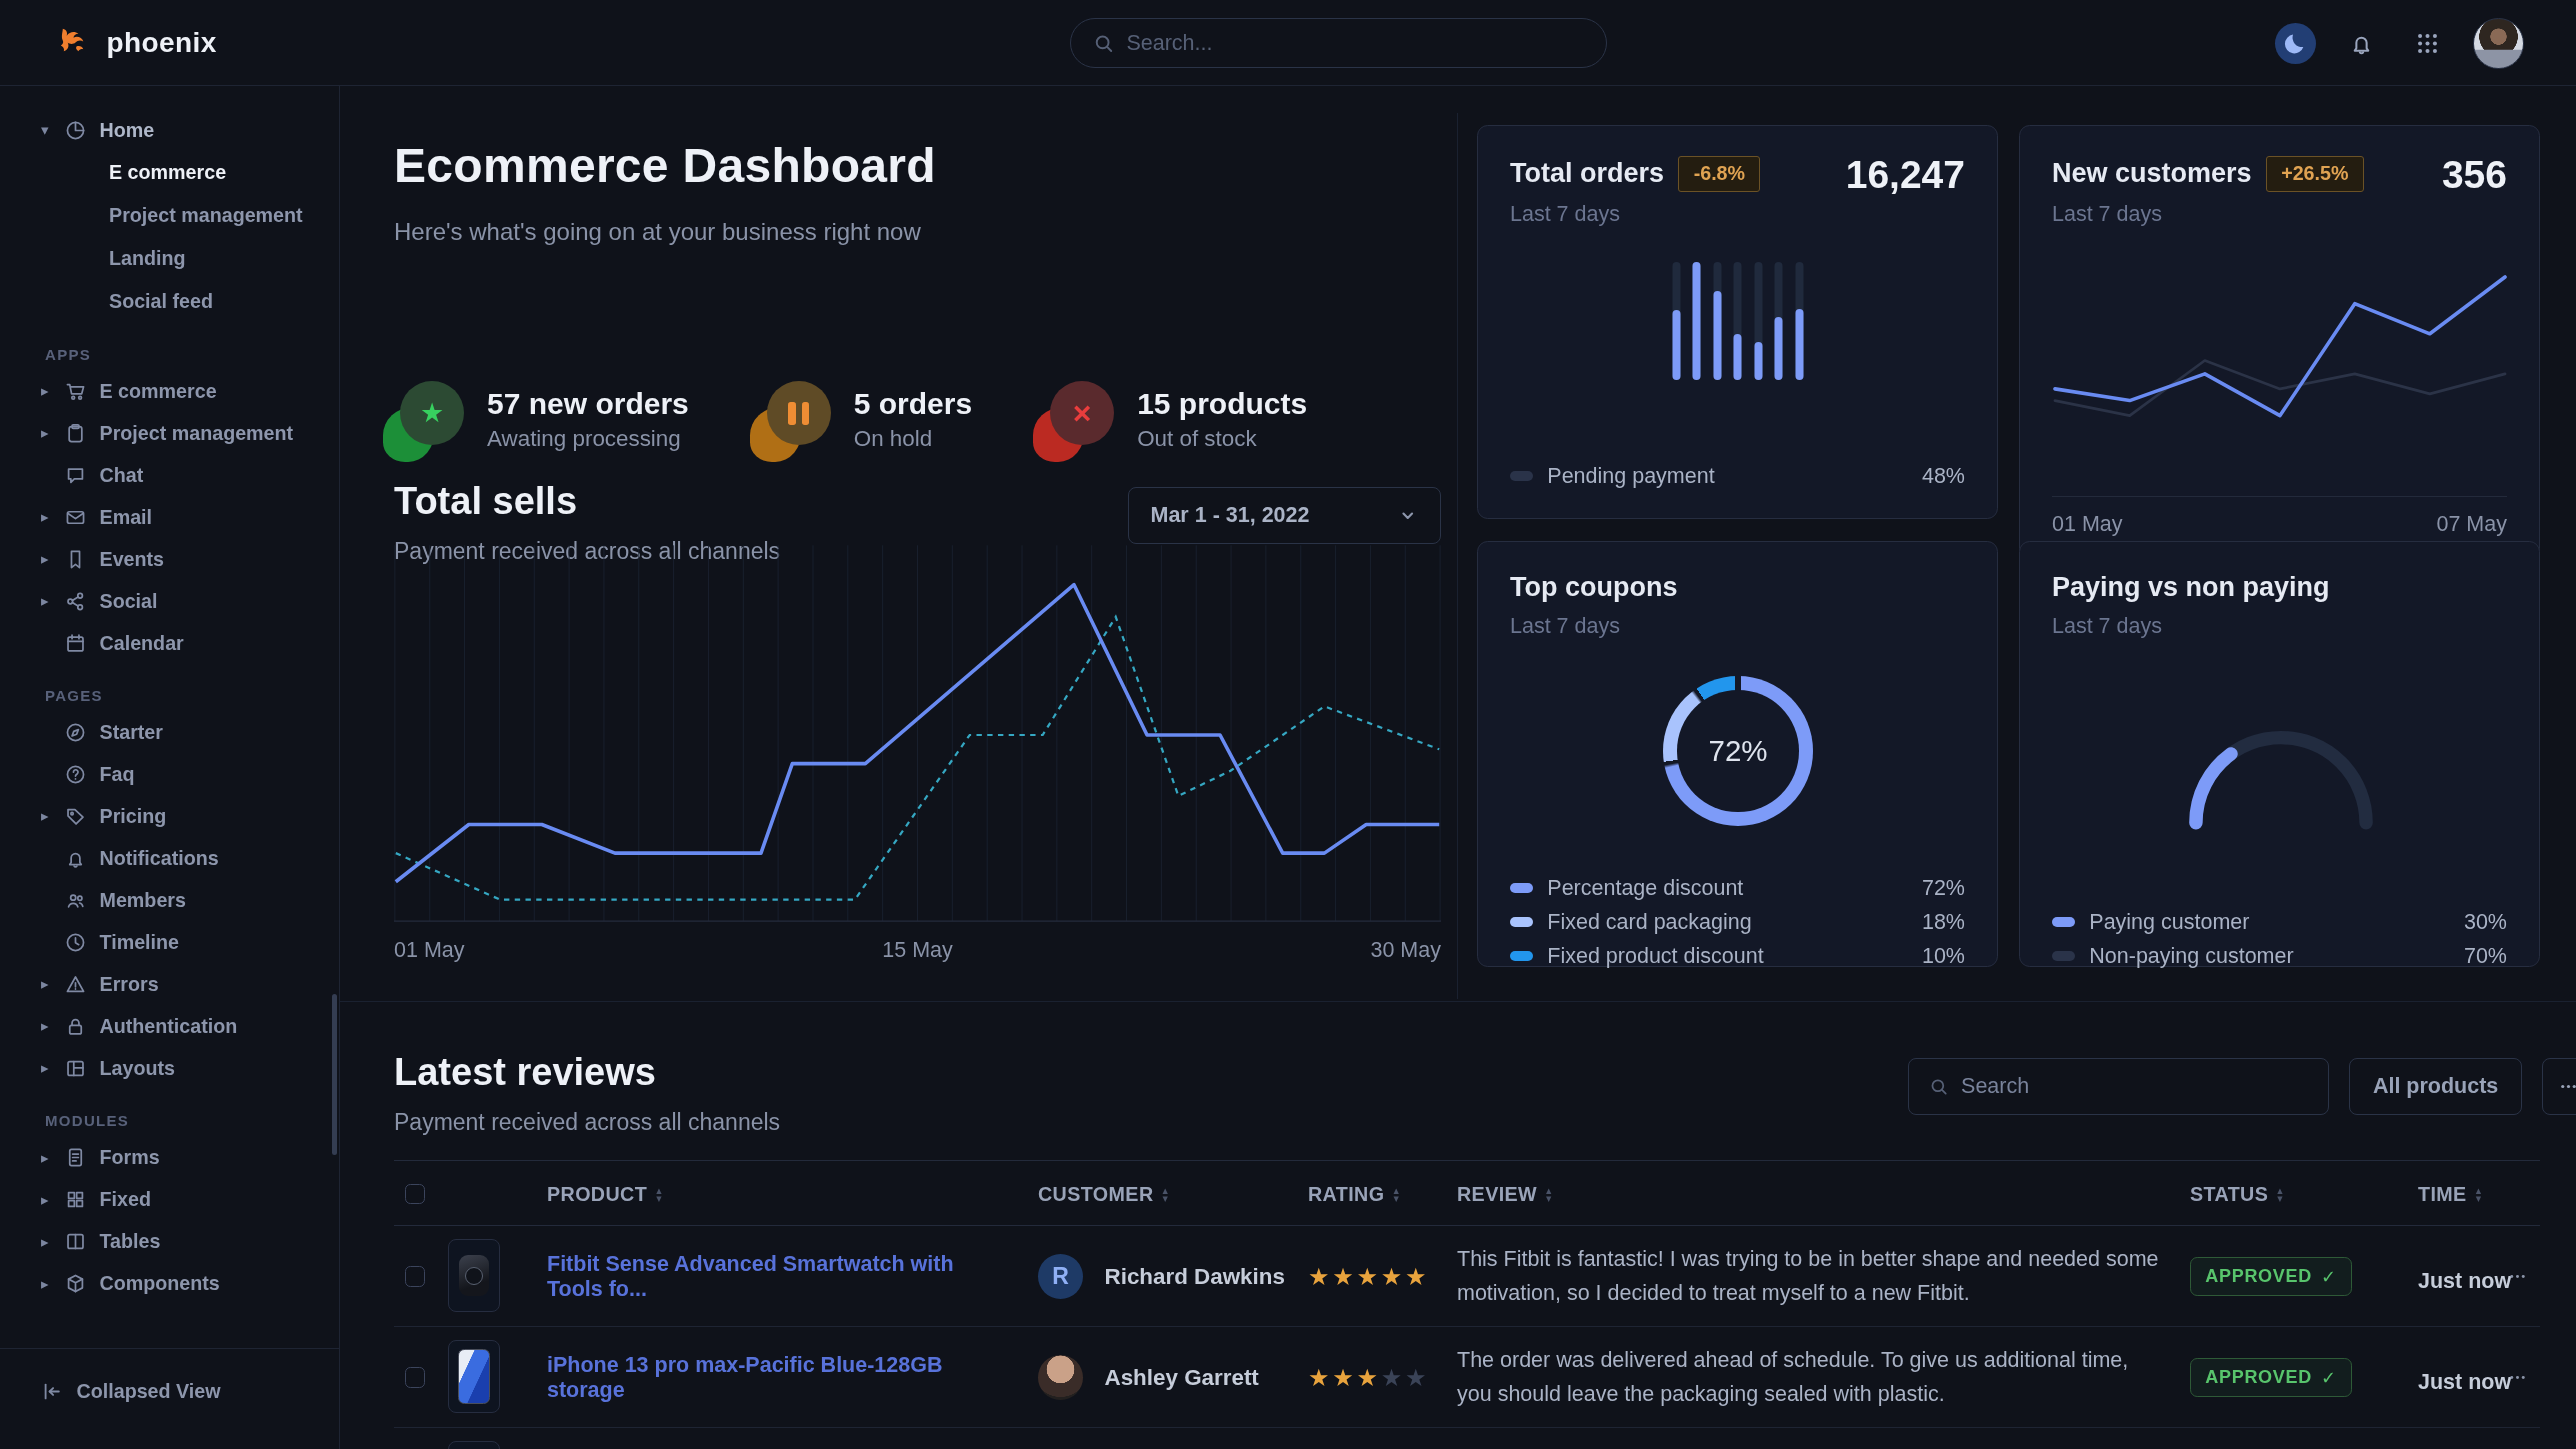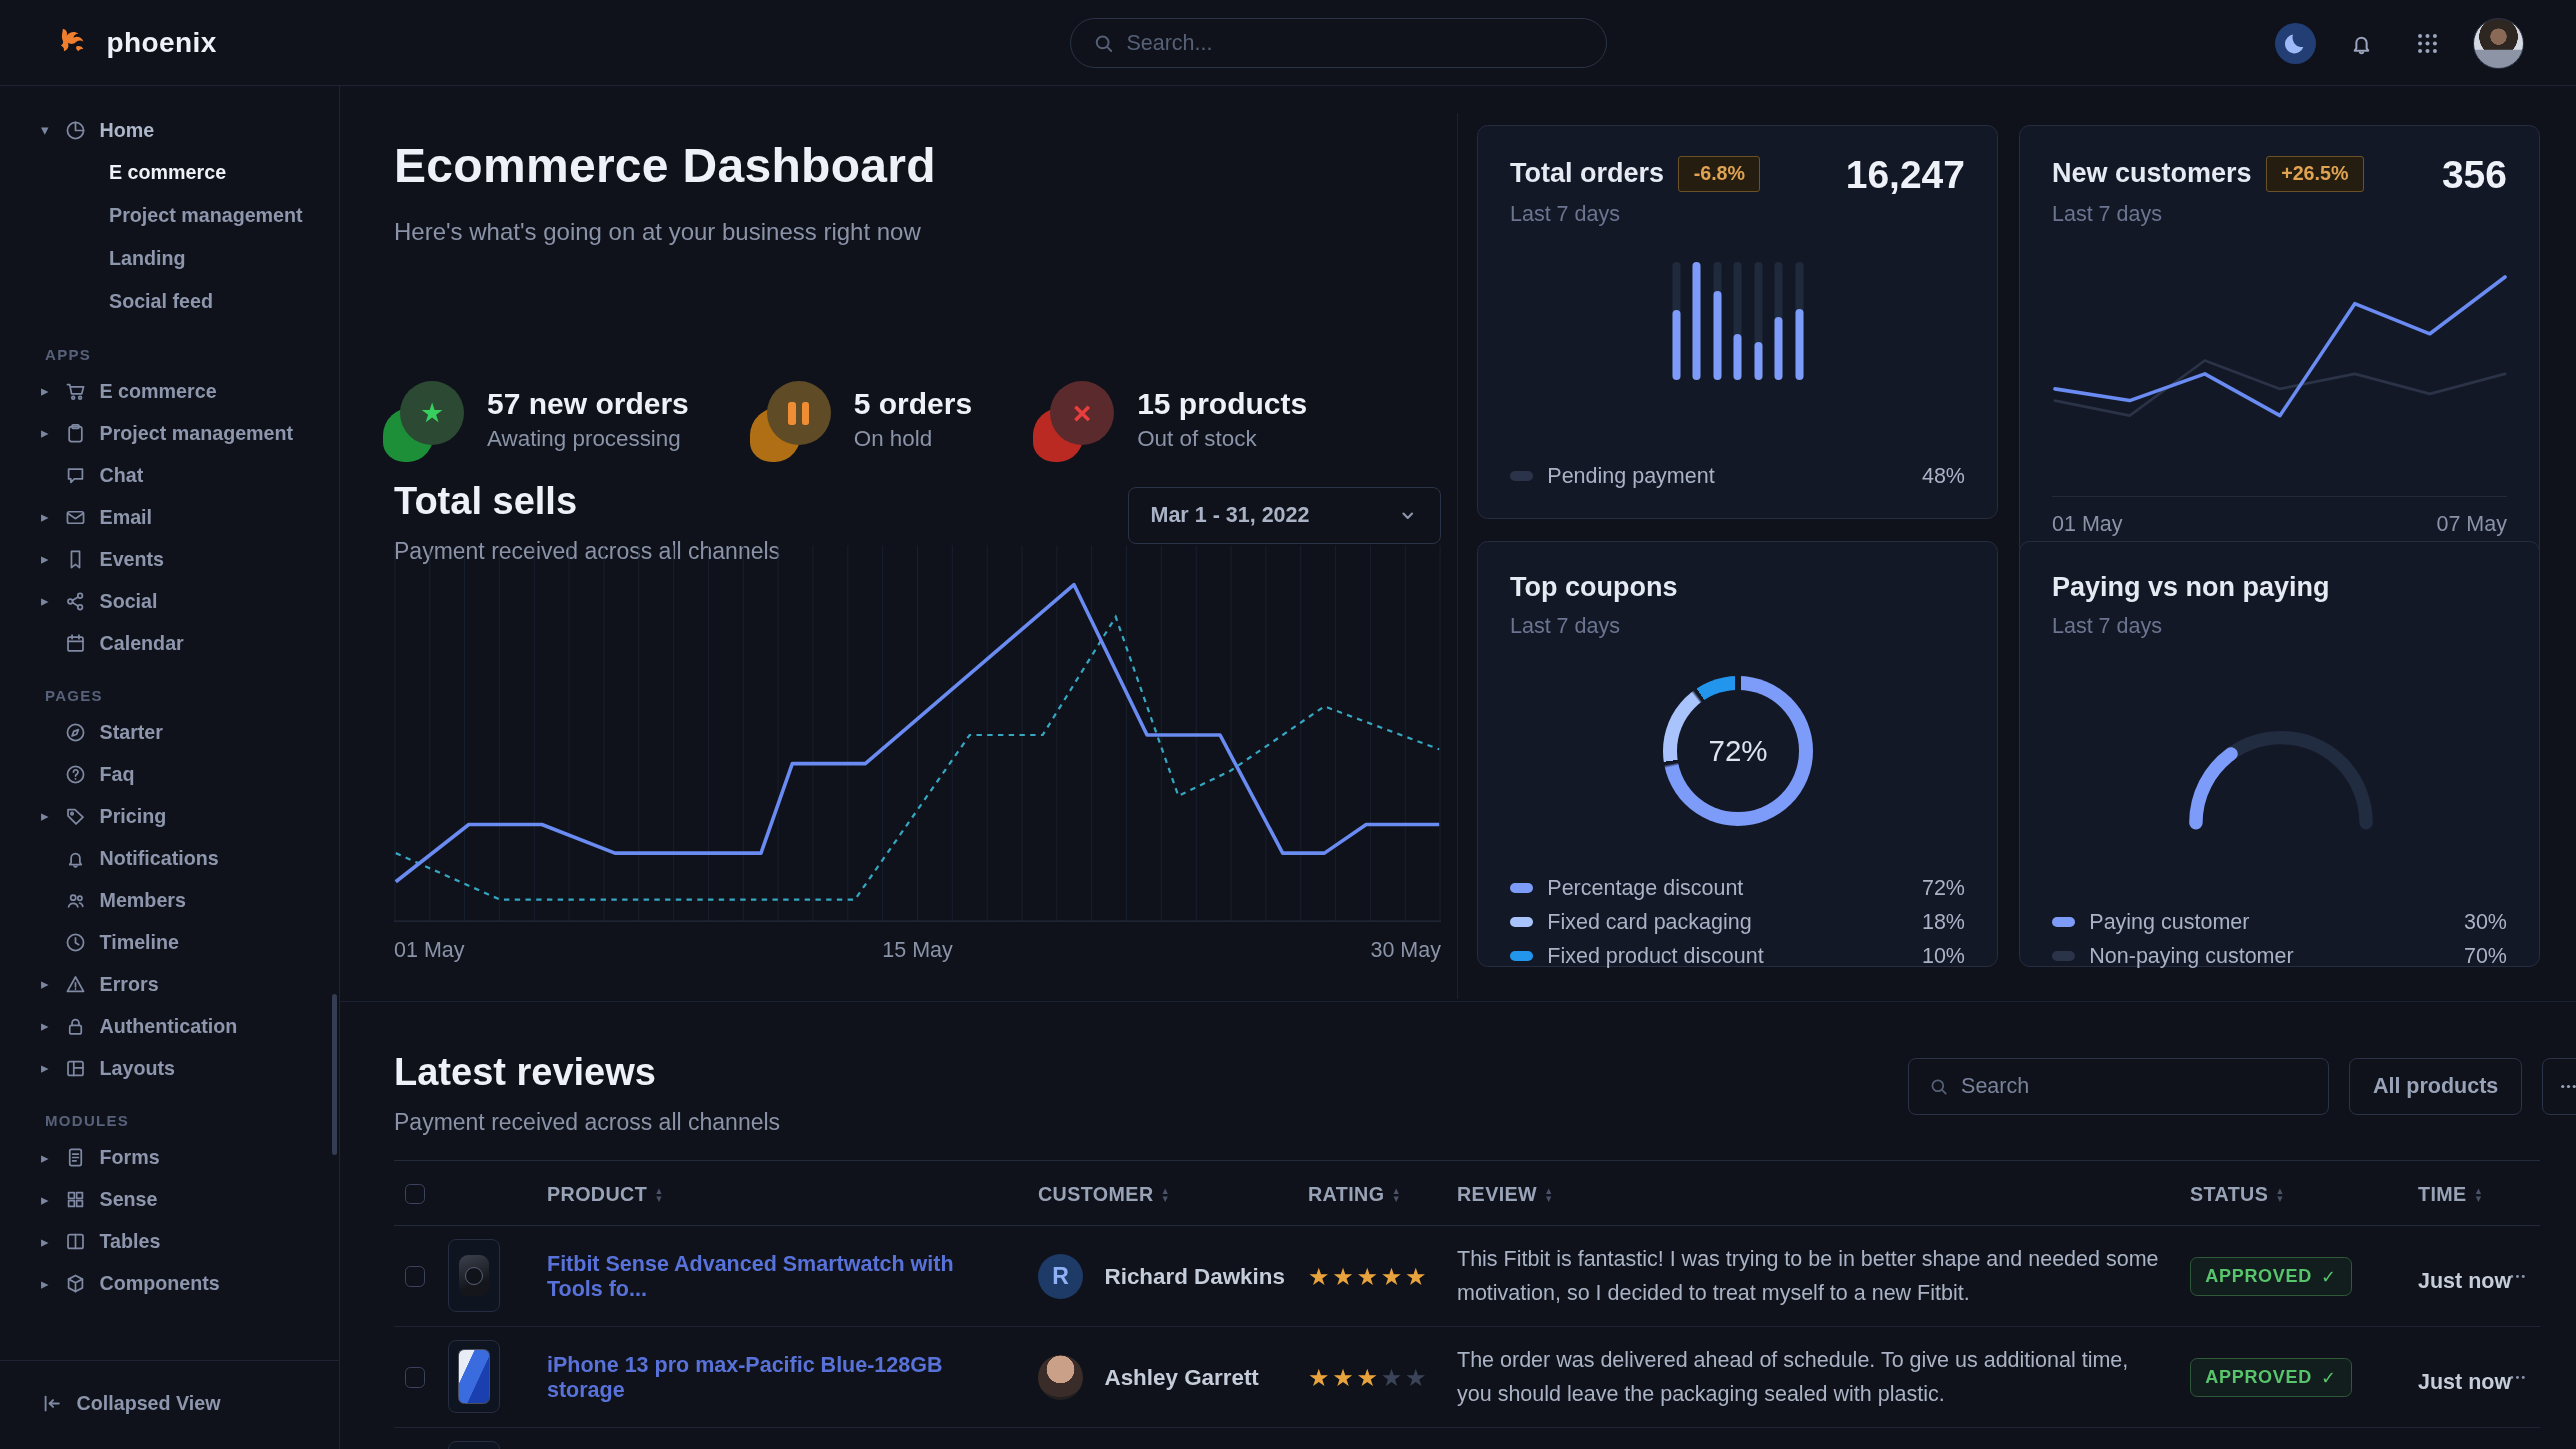--- a/index.html
+++ b/index.html
@@ -38,21 +38,21 @@
   .caret{width:23px;font-size:15px;color:#7c86a0;flex:0 0 23px;}
   .sicon{width:23px;height:23px;margin-right:12.5px;color:#7f89a3;flex:0 0 23px;}
   .sicon svg{width:23px;height:23px;}
   .slabel{font-size:19.7px;color:#8d96ac;font-weight:600;}
   .side-group-head .slabel{color:#aeb7c9;}
   .side-children{margin-bottom:9px;}
   .side-child{height:43px;display:flex;align-items:center;padding-left:109px;font-size:19.7px;color:#8d96ac;font-weight:600;cursor:pointer;}
   .side-child.active{color:#eef1f7;font-weight:700;}
   .side-section-label{margin:23px 0 7.2px 45px;font-size:15px;font-weight:700;letter-spacing:1.3px;color:#58617a;}
   .sidebar-scroll{position:absolute;right:1.8px;top:908px;width:5.4px;height:161px;border-radius:2.7px;background:#343d52;}
-  .sidebar-footer{position:absolute;left:0;bottom:4px;width:100%;height:85px;border-top:0.9px solid var(--divider);display:flex;align-items:center;padding-left:41px;gap:12.5px;cursor:pointer;}
+  .sidebar-footer{position:absolute;left:0;bottom:16px;width:100%;height:85px;border-top:0.9px solid var(--divider);display:flex;align-items:center;padding-left:41px;gap:12.5px;cursor:pointer;}
   .sidebar-footer .sicon{margin-right:0;}
   .sidebar-footer .slabel{font-size:19.7px;}
 
   
   .main{position:absolute;left:340px;top:86px;width:2236px;height:1363px;}
   .abs{position:absolute;}
   .page-title{left:54px;top:52px;font-size:48px;font-weight:800;color:#eef1f7;letter-spacing:0.3px;}
   .page-subtitle{left:54px;top:132px;font-size:24px;color:var(--sub);}
 
   
@@ -350,21 +350,21 @@
         <span class="slabel">Forms</span>
         </div>
         <div class="side-item">
           <span class="caret">▸</span>
         <span class="sicon"><svg viewBox="0 0 20 20" fill="none" stroke="currentColor" stroke-width="1.5" stroke-linecap="round" stroke-linejoin="round">
               <rect x="4" y="4" width="5" height="5"></rect>
               <rect x="11" y="4" width="5" height="5"></rect>
               <rect x="4" y="11" width="5" height="5"></rect>
               <rect x="11" y="11" width="5" height="5"></rect>
             </svg></span>
-        <span class="slabel">Sense</span>
+        <span class="slabel">Fixed</span>
         </div>
         <div class="side-item">
           <span class="caret">▸</span>
         <span class="sicon"><svg viewBox="0 0 20 20" fill="none" stroke="currentColor" stroke-width="1.5" stroke-linecap="round" stroke-linejoin="round">
               <rect x="3.5" y="4" width="13" height="12" rx="1.5"></rect>
               <path d="M10 4v12"></path>
             </svg></span>
         <span class="slabel">Tables</span>
         </div>
         <div class="side-item">

